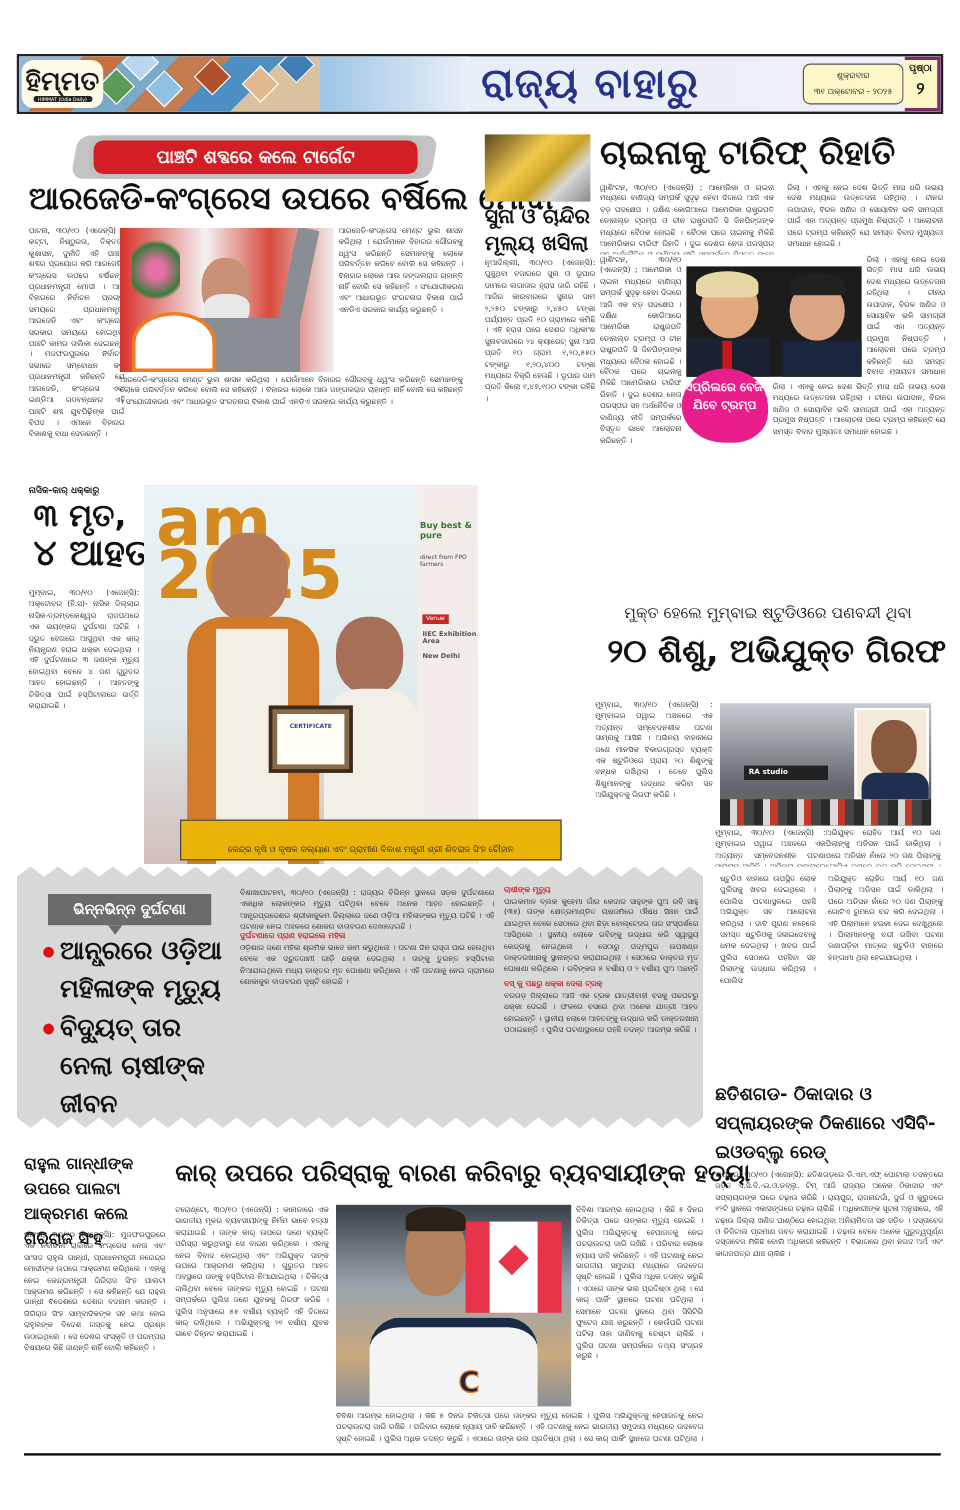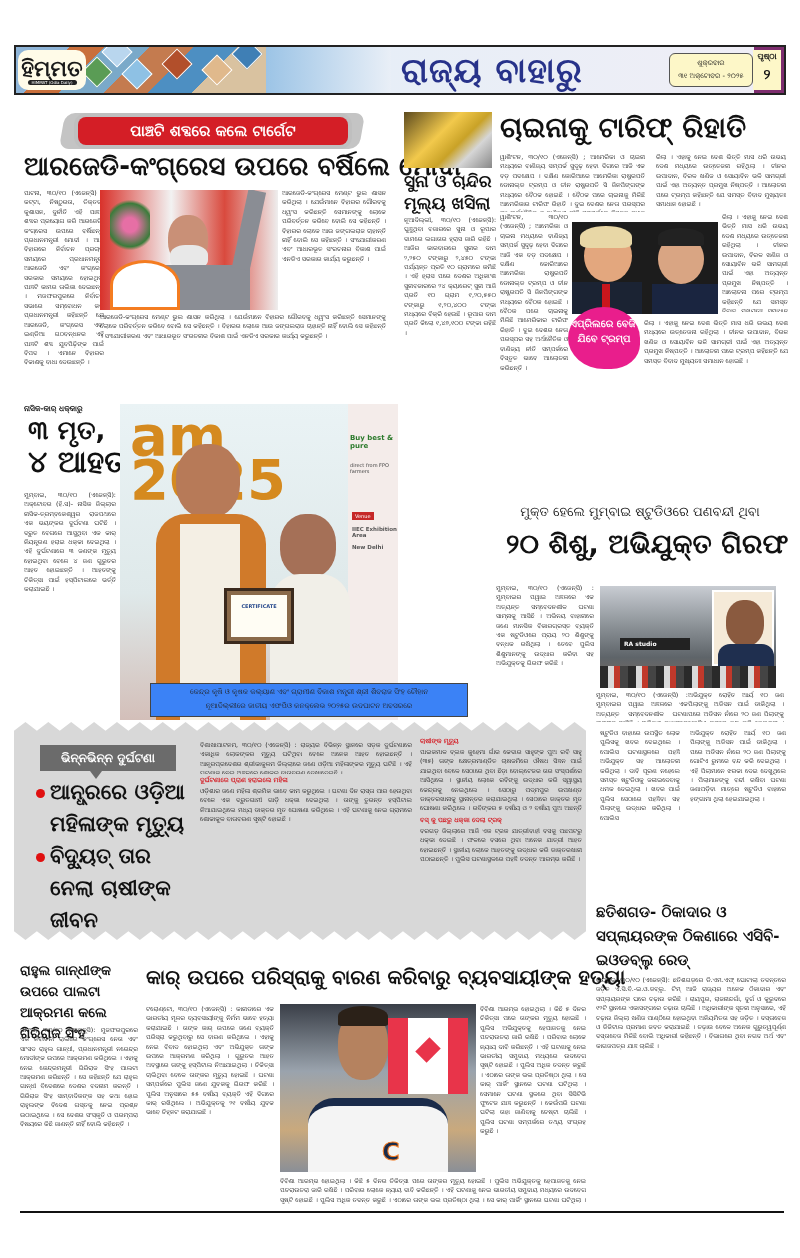--- a/index.html
+++ b/index.html
@@ -28,21 +28,21 @@
   .photo { overflow: hidden; }
   .photo .shape { position: absolute; }
 
   
   #accident-box { left: 14px; top: 722px; width: 572px; height: 218px; background: #d8d8d8; clip-path: polygon(0 4%, 2% 0, 4% 4%, 6% 0, 8% 4%, 10% 0, 12% 4%, 14% 0, 16% 4%, 18% 0, 20% 4%, 22% 0, 24% 4%, 26% 0, 28% 4%, 30% 0, 32% 4%, 34% 0, 36% 4%, 38% 0, 40% 4%, 42% 0, 44% 4%, 46% 0, 48% 4%, 50% 0, 52% 4%, 54% 0, 56% 4%, 58% 0, 60% 4%, 62% 0, 64% 4%, 66% 0, 68% 4%, 70% 0, 72% 4%, 74% 0, 76% 4%, 78% 0, 80% 4%, 82% 0, 84% 4%, 86% 0, 88% 4%, 90% 0, 92% 4%, 94% 0, 96% 4%, 98% 0, 100% 4%, 100% 96%, 98% 100%, 96% 96%, 94% 100%, 92% 96%, 90% 100%, 88% 96%, 86% 100%, 84% 96%, 82% 100%, 80% 96%, 78% 100%, 76% 96%, 74% 100%, 72% 96%, 70% 100%, 68% 96%, 66% 100%, 64% 96%, 62% 100%, 60% 96%, 58% 100%, 56% 96%, 54% 100%, 52% 96%, 50% 100%, 48% 96%, 46% 100%, 44% 96%, 42% 100%, 40% 96%, 38% 100%, 36% 96%, 34% 100%, 32% 96%, 30% 100%, 28% 96%, 26% 100%, 24% 96%, 22% 100%, 20% 96%, 18% 100%, 16% 96%, 14% 100%, 12% 96%, 10% 100%, 8% 96%, 6% 100%, 4% 96%, 2% 100%, 0 96%); }
   .accident-label { left: 40px; top: 745px; width: 136px; height: 26px; background: #6b6b6b; color: #fff; font-size: 12px; font-weight: bold; text-align: center; line-height: 26px; }
   .bullet { width: 9px; height: 9px; border-radius: 50%; background: #e01010; }
   .acc-head { font-size: 21px; font-weight: bold; color: #111; line-height: 32px; white-space: nowrap; }
   .red-sub { color: #d41e26; font-weight: bold; font-size: 6.5px; }
 
-  .caption-yellow { left: 150px; top: 683px; width: 318px; height: 34px; background: #3b82f6; border: 1px solid #444; font-size: 7.2px; line-height: 14px; text-align: center; padding-top: 1px; color: #222; }
+  .caption-yellow { left: 150px; top: 683px; width: 318px; height: 34px; background: #eab308; border: 1px solid #444; font-size: 7.2px; line-height: 14px; text-align: center; padding-top: 17px; color: #222; }
   .pink-bubble { left: 568px; top: 307px; width: 72px; height: 62px; background: #e91e8c; border-radius: 50% 50% 40% 50%; color: #fff; font-size: 10px; font-weight: bold; text-align: center; line-height: 15px; padding-top: 9px; }
 </style>
 </head>
 <body>
 
 <div id="masthead" class="abs">
   <div class="collage">
     <div class="tile" style="left:90px;top:-6px;background:#b9d6ee;"></div>
     <div class="tile" style="left:70px;top:14px;background:#5a9c55;"></div>
     <div class="tile" style="left:110px;top:16px;background:#8ec1e4;"></div>
@@ -123,21 +123,20 @@
   <div class="shape" style="left:36px;top:110px;width:110px;height:206px;background:#d07a2a;border-radius:30px 30px 0 0;"></div>
   <div class="shape" style="left:60px;top:120px;width:60px;height:196px;background:#f4efe4;"></div>
   <div class="shape" style="left:160px;top:110px;width:56px;height:64px;border-radius:45%;background:#a57057;"></div>
   <div class="shape" style="left:150px;top:170px;width:80px;height:146px;background:#f1efe8;border-radius:30px 30px 0 0;"></div>
   <div class="shape" style="left:104px;top:184px;width:70px;height:56px;background:#8a6a4a;border:3px solid #3b2a1d;">
     <div style="position:absolute;left:4px;top:4px;right:4px;bottom:4px;background:#fffdf4;font-size:5px;text-align:center;padding-top:8px;color:#2a4b8d;font-weight:bold;">CERTIFICATE</div>
   </div>
 </div>
 <div class="abs caption-yellow">
   <div>କେନ୍ଦ୍ର କୃଷି ଓ କୃଷକ କଲ୍ୟାଣ ଏବଂ ଗ୍ରାମୀଣ ବିକାଶ ମନ୍ତ୍ରୀ ଶ୍ରୀ ଶିବରାଜ ସିଂହ ଚୌହାନ</div>
-  <div>ନୂଆଦିଲ୍ଲୀରେ ଜାତୀୟ ଏଫପିଓ କନକ୍ଲେଭ ୨୦୨୫ର ଉଦଘାଟନ ଅବସରରେ</div>
 </div>
 
 <div class="abs" style="left:500px;top:504px;width:280px;font-size:13px;text-align:center;color:#111;">ମୁକ୍ତ ହେଲେ ମୁମ୍ବାଇ ଷ୍ଟୁଡିଓରେ ପଣବନ୍ଦୀ ଥିବା</div>
 <div class="abs headline-xl" style="left:506px;top:526px;font-size:27px;line-height:36px;">୨୦ ଶିଶୁ, ଅଭିଯୁକ୍ତ ଗିରଫ</div>
 <div class="abs txt" style="left:496px;top:583px;width:98px;height:130px;">ମୁମ୍ବାଇ, ୩୦/୧୦ (ଏଜେନ୍ସି) : ମୁମ୍ବାଇର ପୱାଇ ଅଞ୍ଚଳରେ ଏକ ଅତ୍ୟନ୍ତ ସମ୍ବେଦନଶୀଳ ଘଟଣା ସାମ୍ନାକୁ ଆସିଛି । ଅଭିନୟ ବାହାନାରେ ଜଣେ ମାନସିକ ବିକାରଗ୍ରସ୍ତ ବ୍ୟକ୍ତି ଏକ ଷ୍ଟୁଡିଓରେ ପ୍ରାୟ ୨୦ ଶିଶୁଙ୍କୁ ବନ୍ଧକ ରଖିଥିଲା । ତେବେ ପୁଲିସ ଶିଶୁମାନଙ୍କୁ ଉଦ୍ଧାର କରିବା ସହ ଅଭିଯୁକ୍ତକୁ ଗିରଫ କରିଛି ।</div>
 <div class="abs photo" style="left:600px;top:586px;width:176px;height:102px;background:linear-gradient(180deg,#c8ccd2 0%,#8a9095 40%,#5e6469 70%,#7a6a5e 100%);">
   <div class="shape" style="left:20px;top:52px;width:70px;height:12px;background:#222;color:#fff;font-size:6px;line-height:12px;padding-left:4px;font-weight:bold;">RA studio</div>
   <div class="shape" style="left:0;top:80px;width:176px;height:22px;background:repeating-linear-gradient(90deg,#2a2a2a 0 8px,#d9d9d9 8px 14px,#c0392b 14px 20px,#444 20px 28px);"></div>
   <div class="shape" style="left:112px;top:4px;width:62px;height:76px;background:#f5ead8;border:2px solid #fff;">
     <div style="position:absolute;left:12px;top:8px;width:38px;height:46px;border-radius:45%;background:#8a5a3f;"></div>

